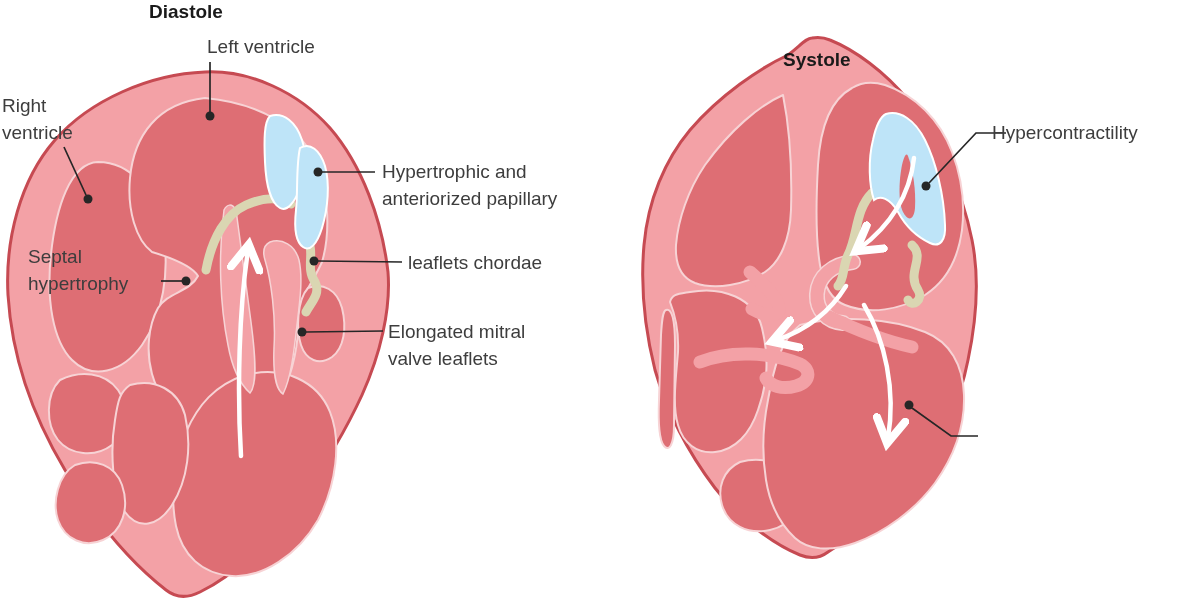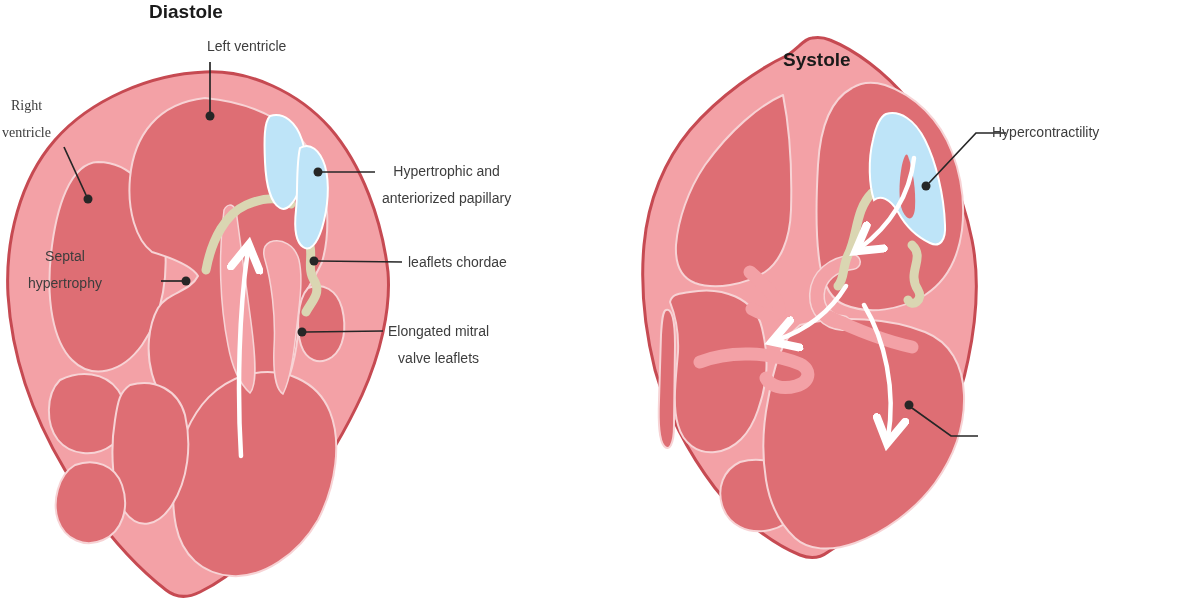--- a/index.html
+++ b/index.html
@@ -6,25 +6,24 @@
   .canvas{
     position:relative;
     width:1200px;height:610px;
     background:var(--background,#fff);
     font-family:"Liberation Sans",sans-serif;
     overflow:hidden;
   }
   .canvas svg{position:absolute;left:0;top:0;}
   .label{
     position:absolute;
-    font-size:14px;
+    font-size:19px;
     line-height:27px;
     color:var(--label-text,#3d3d3d);
     white-space:nowrap;
-    text-align:center;
   }
   .label span{display:block;}
   .title{
     position:absolute;
     font-size:19px;
     font-weight:700;
     color:var(--title-text,#1a1a1a);
     white-space:nowrap;
   }
   
@@ -179,21 +178,21 @@
     </g>
   </svg>
 
   <div class="title" style="left:149px;top:1px;">Diastole</div>
   <div class="title" style="left:783px;top:1px;margin-top:48px;">Systole</div>
 
   <div class="label" style="left:207px;top:33px;">
     <span>Left ventricle</span>
   </div>
 
-  <div class="label" style="left:2px;top:92px;font-family:Liberation Serif, serif;">
+  <div class="label" style="left:2px;top:92px;">
     <span>Right</span>
     <span>ventricle</span>
   </div>
 
   <div class="label" style="left:28px;top:243px;">
     <span>Septal</span>
     <span>hypertrophy</span>
   </div>
 
   <div class="label" style="left:382px;top:158px;">

